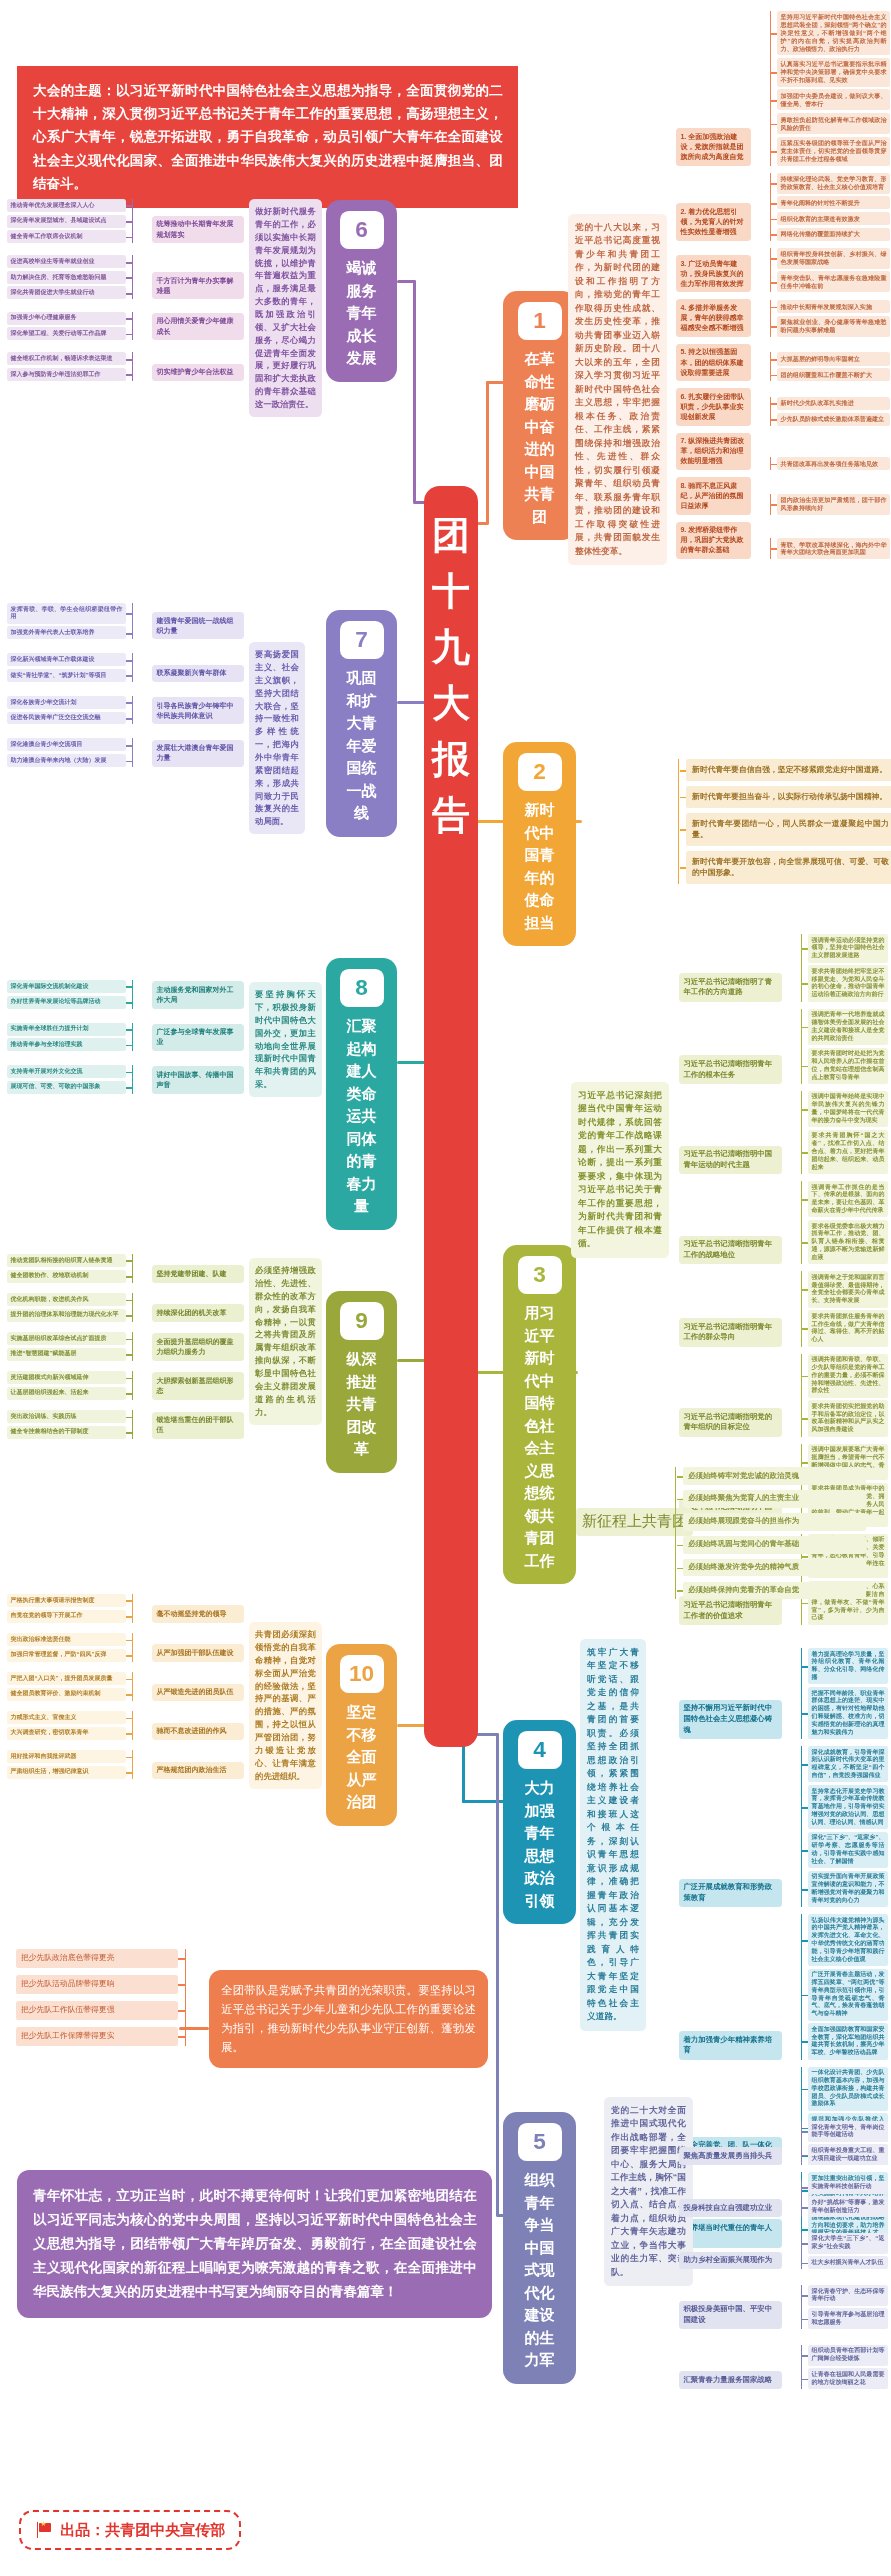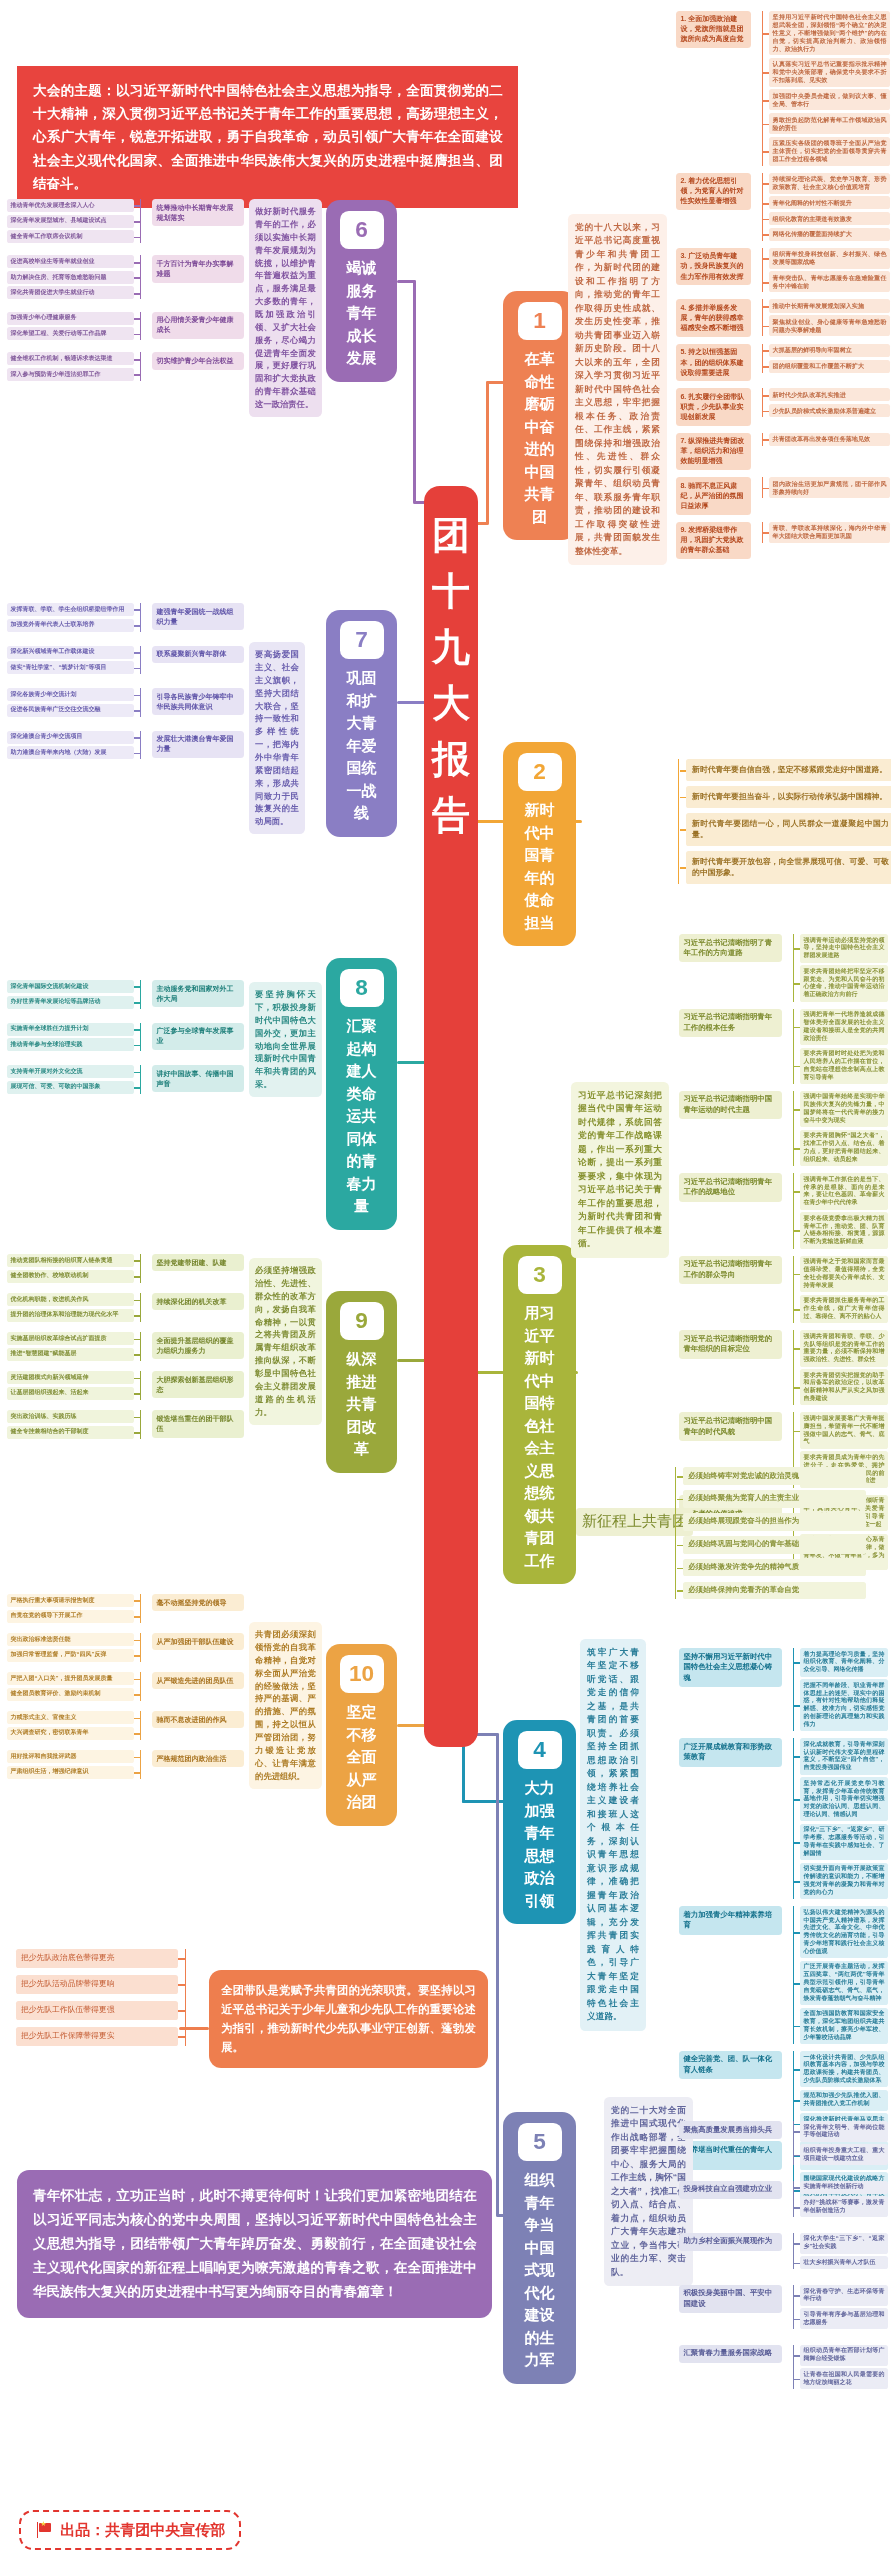--- a/index.html
+++ b/index.html
@@ -27,21 +27,21 @@
   .node{position:absolute;border-radius:14px;padding:10.5px 5.2px 12.2px;background:var(--main);box-sizing:border-box;width:73px;z-index:2}
   .badge{width:44px;height:38px;background:#fff;border-radius:8.7px;margin:0 auto 8.7px;display:flex;
          align-items:center;justify-content:center;font-size:22.6px;font-weight:bold;color:var(--main)}
   .ntitle{color:#fff;font-size:15px;font-weight:bold;line-height:1.5;text-align:center;width:44px;margin:0 auto;word-break:break-all}
 
   .intro{position:absolute;border-radius:5.2px;background:var(--ibg);color:var(--itx);font-weight:600;
          padding:7px;font-size:8.7px;line-height:1.55;box-sizing:border-box;text-align:justify;z-index:2}
   .intro.sm{font-size:8.3px;padding:6.1px}
 
   .groups{position:absolute;display:flex;flex-direction:column;gap:7px;z-index:2}
-  .grp{display:flex;align-items:flex-start;gap:11px}
+  .grp{display:flex;align-items:flex-end;gap:19px}
   .glabel{border-radius:3.5px;background:var(--lbg);color:var(--ltx);font-weight:bold;padding:3.5px 4.4px;
           line-height:1.45;box-sizing:border-box;flex-shrink:0}
   .leaves{display:flex;flex-direction:column;gap:2.6px;padding-left:6.1px;border-left:1.7px solid var(--main);flex:1}
   .leaf{position:relative;border-radius:2.6px;background:var(--fbg);color:var(--ftx);font-weight:600;
         padding:2.6px 3.5px;line-height:1.3;text-align:justify}
   .leaf::before{content:"";position:absolute;left:-6.1px;top:50%;width:6.1px;height:1.7px;background:var(--main)}
 
   .rt1 .glabel{width:75px;font-size:7px}
   .rt1 .leaf{font-size:6.1px}
   .rt .glabel{width:103px;font-size:7.4px}
@@ -56,21 +56,21 @@
   .list .leaf{font-size:7.8px;font-weight:bold;padding:5.2px 6.1px;line-height:1.45}
   .list.nz .leaf{font-size:7.4px;padding:3.5px 5.2px}
 
   .nzlabel{position:absolute;background:var(--lbg);color:var(--ltx);font-weight:normal;font-size:15px;
            padding:4.4px 6.1px;border-radius:3.5px;z-index:2}
 
   .xsd-labels{position:absolute;display:flex;flex-direction:column;gap:7px;border-right:1.7px solid var(--main);padding-right:7px;z-index:2}
   .xsd-labels .leaf{background:var(--lbg);color:var(--ltx);font-size:7.8px;font-weight:normal;padding:4.4px 5.2px}
   .xsd-labels .leaf::before{left:auto;right:-7px;width:7px}
 
-  .obox{position:absolute;background:#ee7e4e;color:#fff;font-weight:bold;font-size:11.3px;line-height:1.7;
+  .obox{position:absolute;background:#ee7e4e;color:#fff;font-weight:normal;font-size:11.3px;line-height:1.7;
         padding:10.5px 12.2px;border-radius:12.2px;box-sizing:border-box;text-align:justify;z-index:2}
   .conclusion{position:absolute;background:#9a6cb4;color:#fff;font-weight:bold;font-size:13.5px;line-height:1.78;
         padding:14px 15.7px;border-radius:12.2px;box-sizing:border-box;text-align:justify}
   .footer{position:absolute;display:inline-flex;align-items:center;gap:7.8px;border:2.2px dashed #e2352e;
         border-radius:14px;padding:8.7px 14px;color:#e2352e;font-weight:bold;font-size:15px;background:#fff}
   .flag{position:relative;width:17.4px;height:15.7px}
   .flag .pole{position:absolute;left:1.7px;top:0;width:1.7px;height:15.7px;background:#e2352e}
   .flag .cloth{position:absolute;left:3.5px;top:0.9px;width:12.2px;height:8.7px;background:#e2352e;border-radius:0.9px}
   .flag .star{position:absolute;left:5.2px;top:-2.6px;color:#f7d64a;font-size:7px}
 

